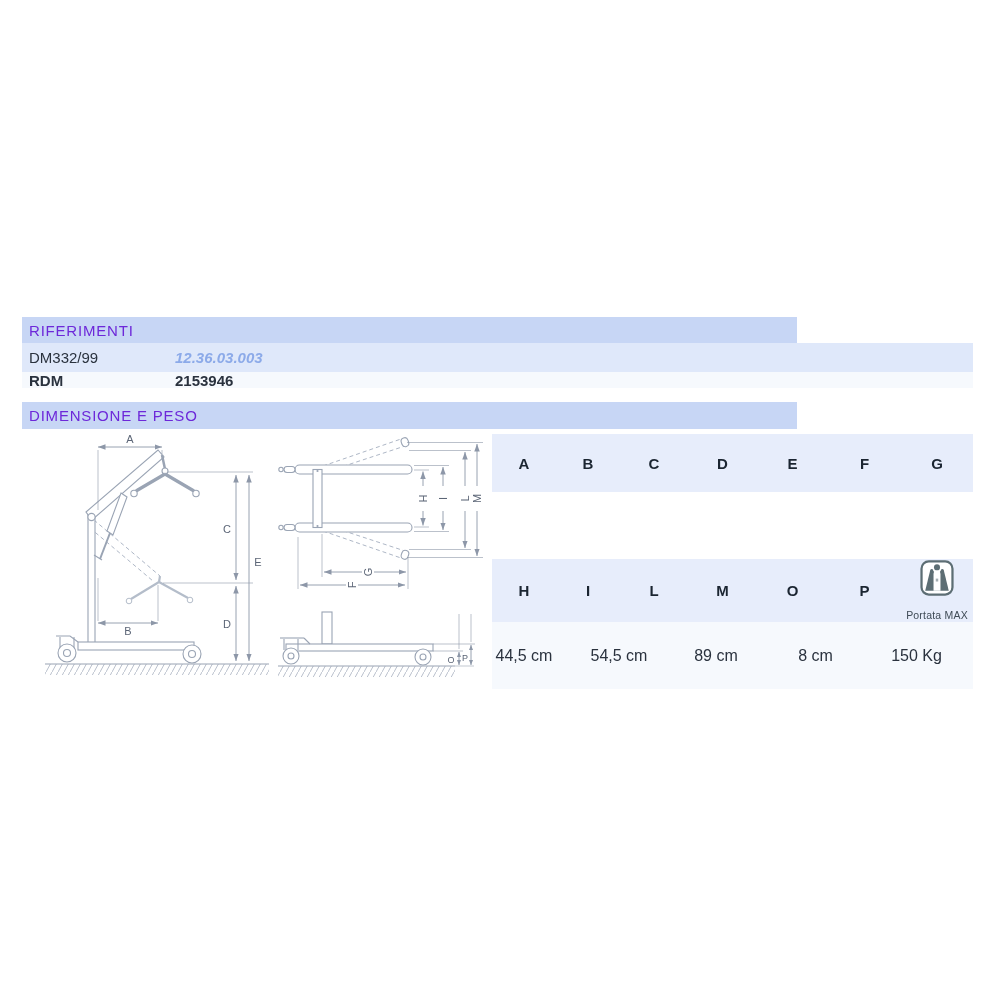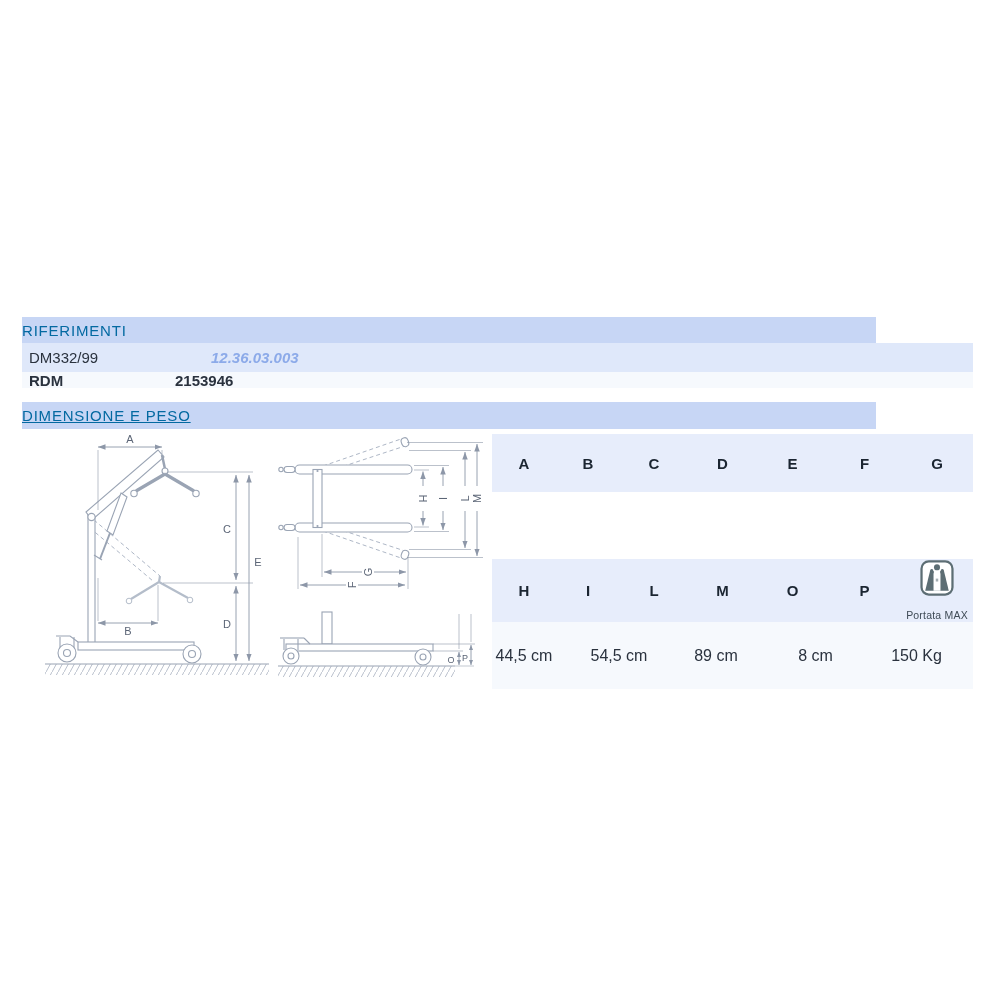--- a/index.html
+++ b/index.html
@@ -1,19 +1,19 @@
 <!DOCTYPE html>
 <html><head>
 <meta charset="utf-8">
 <style>
   html,body{margin:0;padding:0;background:#ffffff;}
   .stage{position:relative;width:1000px;height:1000px;background:#ffffff;overflow:hidden;
          font-family:"Liberation Sans",sans-serif;}
-  .band{position:absolute;left:22px;width:854px;display:flex;align-items:center;
-        background:#c7d6f5;color:#0369a1;font-size:15px;letter-spacing:.8px;padding-left:0;box-sizing:border-box;}
+  .band{position:absolute;left:22px;width:775px;display:flex;align-items:center;
+        background:#c7d6f5;color:#6d28d9;font-size:15px;letter-spacing:.8px;padding-left:7px;box-sizing:border-box;}
   .refrow{position:absolute;left:22px;width:951px;display:flex;align-items:center;
           font-size:15px;color:#2a323e;padding-left:7px;box-sizing:border-box;}
   .refrow .lbl{width:146px;}
   .refrow .val{}
   .val-blue{color:#8caae9;font-weight:bold;font-style:italic;}
   .trow{position:absolute;left:492px;width:481px;display:grid;
         grid-template-columns:64px 64px 68px 69px 71px 73px 72px;}
   .trow>div{display:flex;align-items:center;justify-content:center;}
   .thead-bg{background:#e7edfb;}
   .tval-bg{background:#f6f9fd;}
@@ -25,30 +25,30 @@
 </style>
 </head>
 <body>
 
 <div class="stage">
 
   <div class="band" style="top:317px;height:26px;">
     <span>RIFERIMENTI</span>
   </div>
 
-  <div class="refrow" style="top:343px;height:29px;background:#dfe8fa;gap:36px;">
+  <div class="refrow" style="top:343px;height:29px;background:#dfe8fa;">
     <span class="lbl">DM332/99</span>
     <span class="val val-blue">12.36.03.003</span>
   </div>
   <div class="refrow" style="top:372px;height:16px;background:#f6f9fd;font-weight:bold;">
     <span class="lbl">RDM</span>
     <span class="val">2153946</span>
   </div>
 
-  <div class="band" style="top:402px;height:27px;text-decoration:underline;">
+  <div class="band" style="top:402px;height:27px;">
     <span>DIMENSIONE E PESO</span>
   </div>
 
   <svg width="473" height="259" viewBox="0 0 473 259" style="position:absolute;left:22px;top:430px;">
     <defs>
       <marker id="ah" markerUnits="userSpaceOnUse" markerWidth="9" markerHeight="7" refX="7.5" refY="2.75" orient="auto-start-reverse">
         <path d="M0,0 L7.5,2.75 L0,5.5 Z" fill="#8d97a8"></path>
       </marker>
       <marker id="ahs" markerUnits="userSpaceOnUse" markerWidth="6" markerHeight="5" refX="5" refY="2" orient="auto-start-reverse">
         <path d="M0,0 L5,2 L0,4 Z" fill="#8d97a8"></path>

